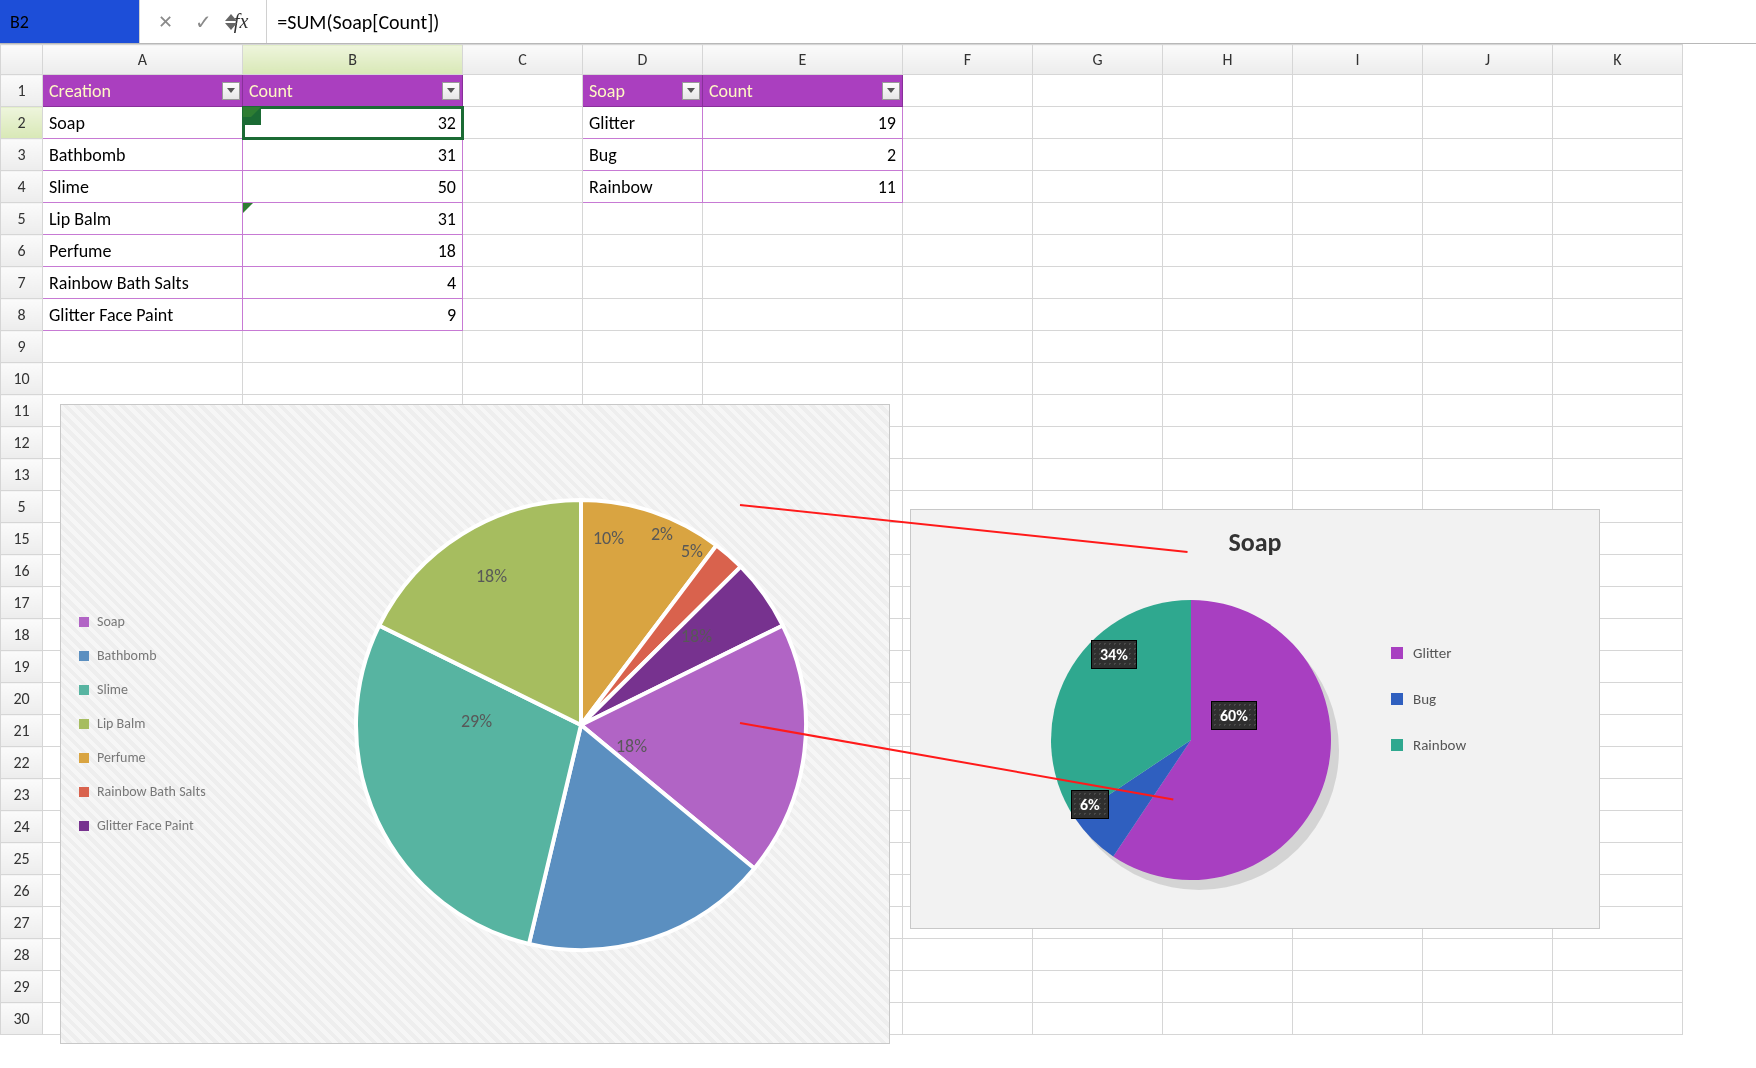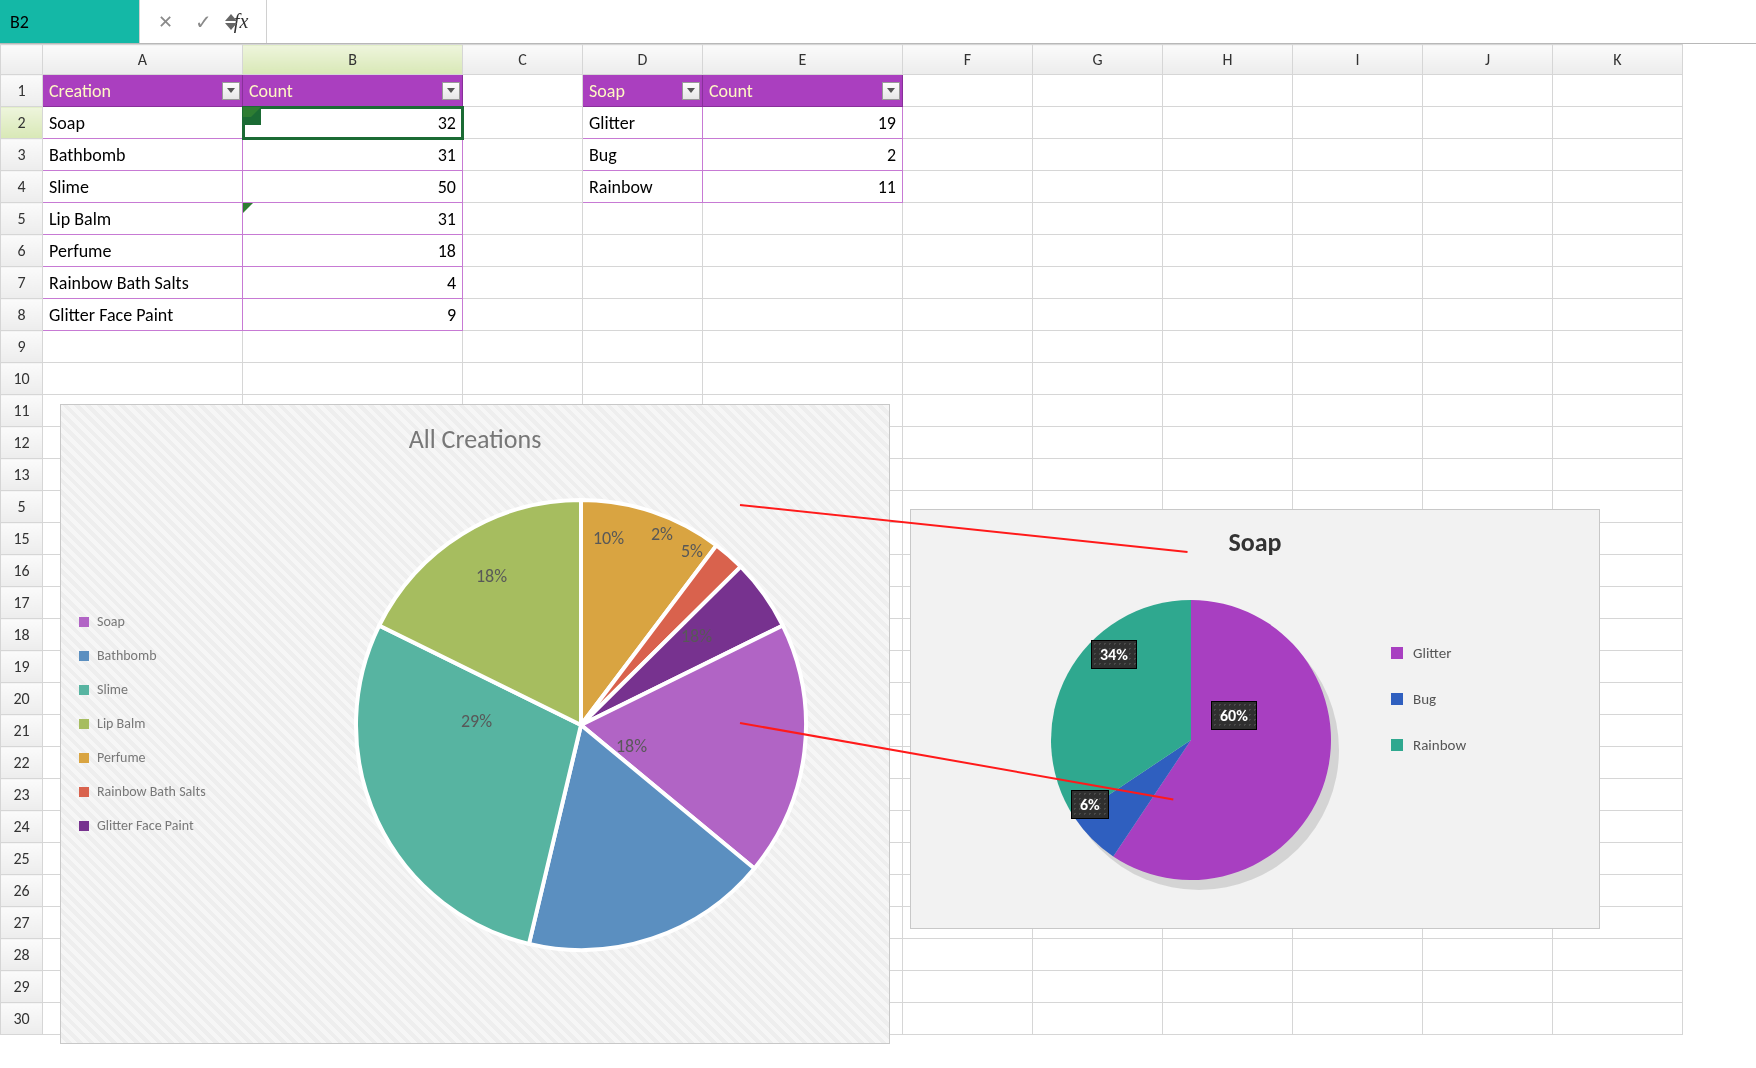--- a/index.html
+++ b/index.html
@@ -18,21 +18,21 @@
     align-items: stretch;
     height: 44px;
     border-bottom: 1px solid #b8b8b8;
     background: #fff;
   }
   .name-box {
     width: 140px;
     display: flex;
     align-items: center;
     border-right: 1px solid #d0d0d0;
-    background: #14b8a6;
+    background: #1d4ed8;
     position: relative;
   }
   .name-box input {
     flex: 1;
     border: none;
     font-size: 18px;
     padding: 0 10px;
     font-family: inherit;
     font-weight: 400;
     outline: none;
@@ -271,20 +271,21 @@
     <div class="name-stepper">
       <div class="tri-up"></div>
       <div class="tri-down"></div>
     </div>
   </div>
   <div class="formula-btns">
     <span class="x"></span>
     <span class="chk"></span>
     <span class="fx">fx</span>
   </div>
+  <input class="formula-input" value="=SUM(Soap[Count])" style="">
 </div>
 
 <div class="sheet-area">
 
   <table class="grid">
     <colgroup>
       <col style="width:42px">
       <col class="col-A">
         <col class="col-B">
         <col class="col-C">
@@ -731,21 +732,20 @@
           <td></td>
           <td></td>
           <td></td>
           <td></td>
           <td></td>
         </tr>
       </tbody>
   </table>
 
   <div class="chart chart1">
-    <div class="chart-title">All Creations</div>
     <ul class="legend1" id="legend1">
         <li>
           <span class="sw" style="background:#b164c5"></span>
           <span>Soap</span>
         </li>
         <li>
           <span class="sw" style="background:#5b8fc0"></span>
           <span>Bathbomb</span>
         </li>
         <li>

